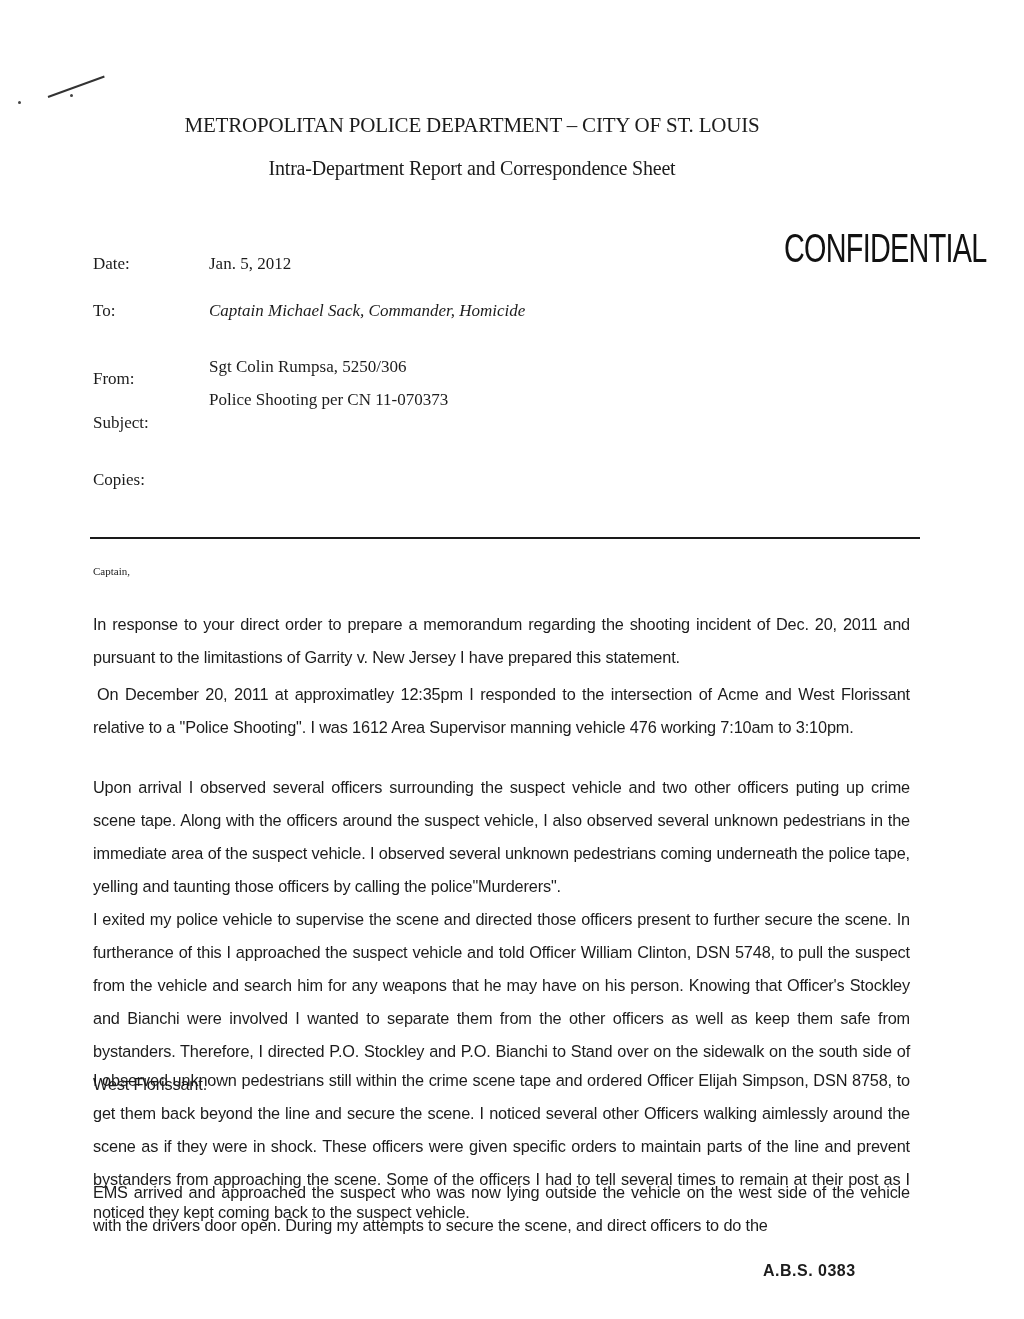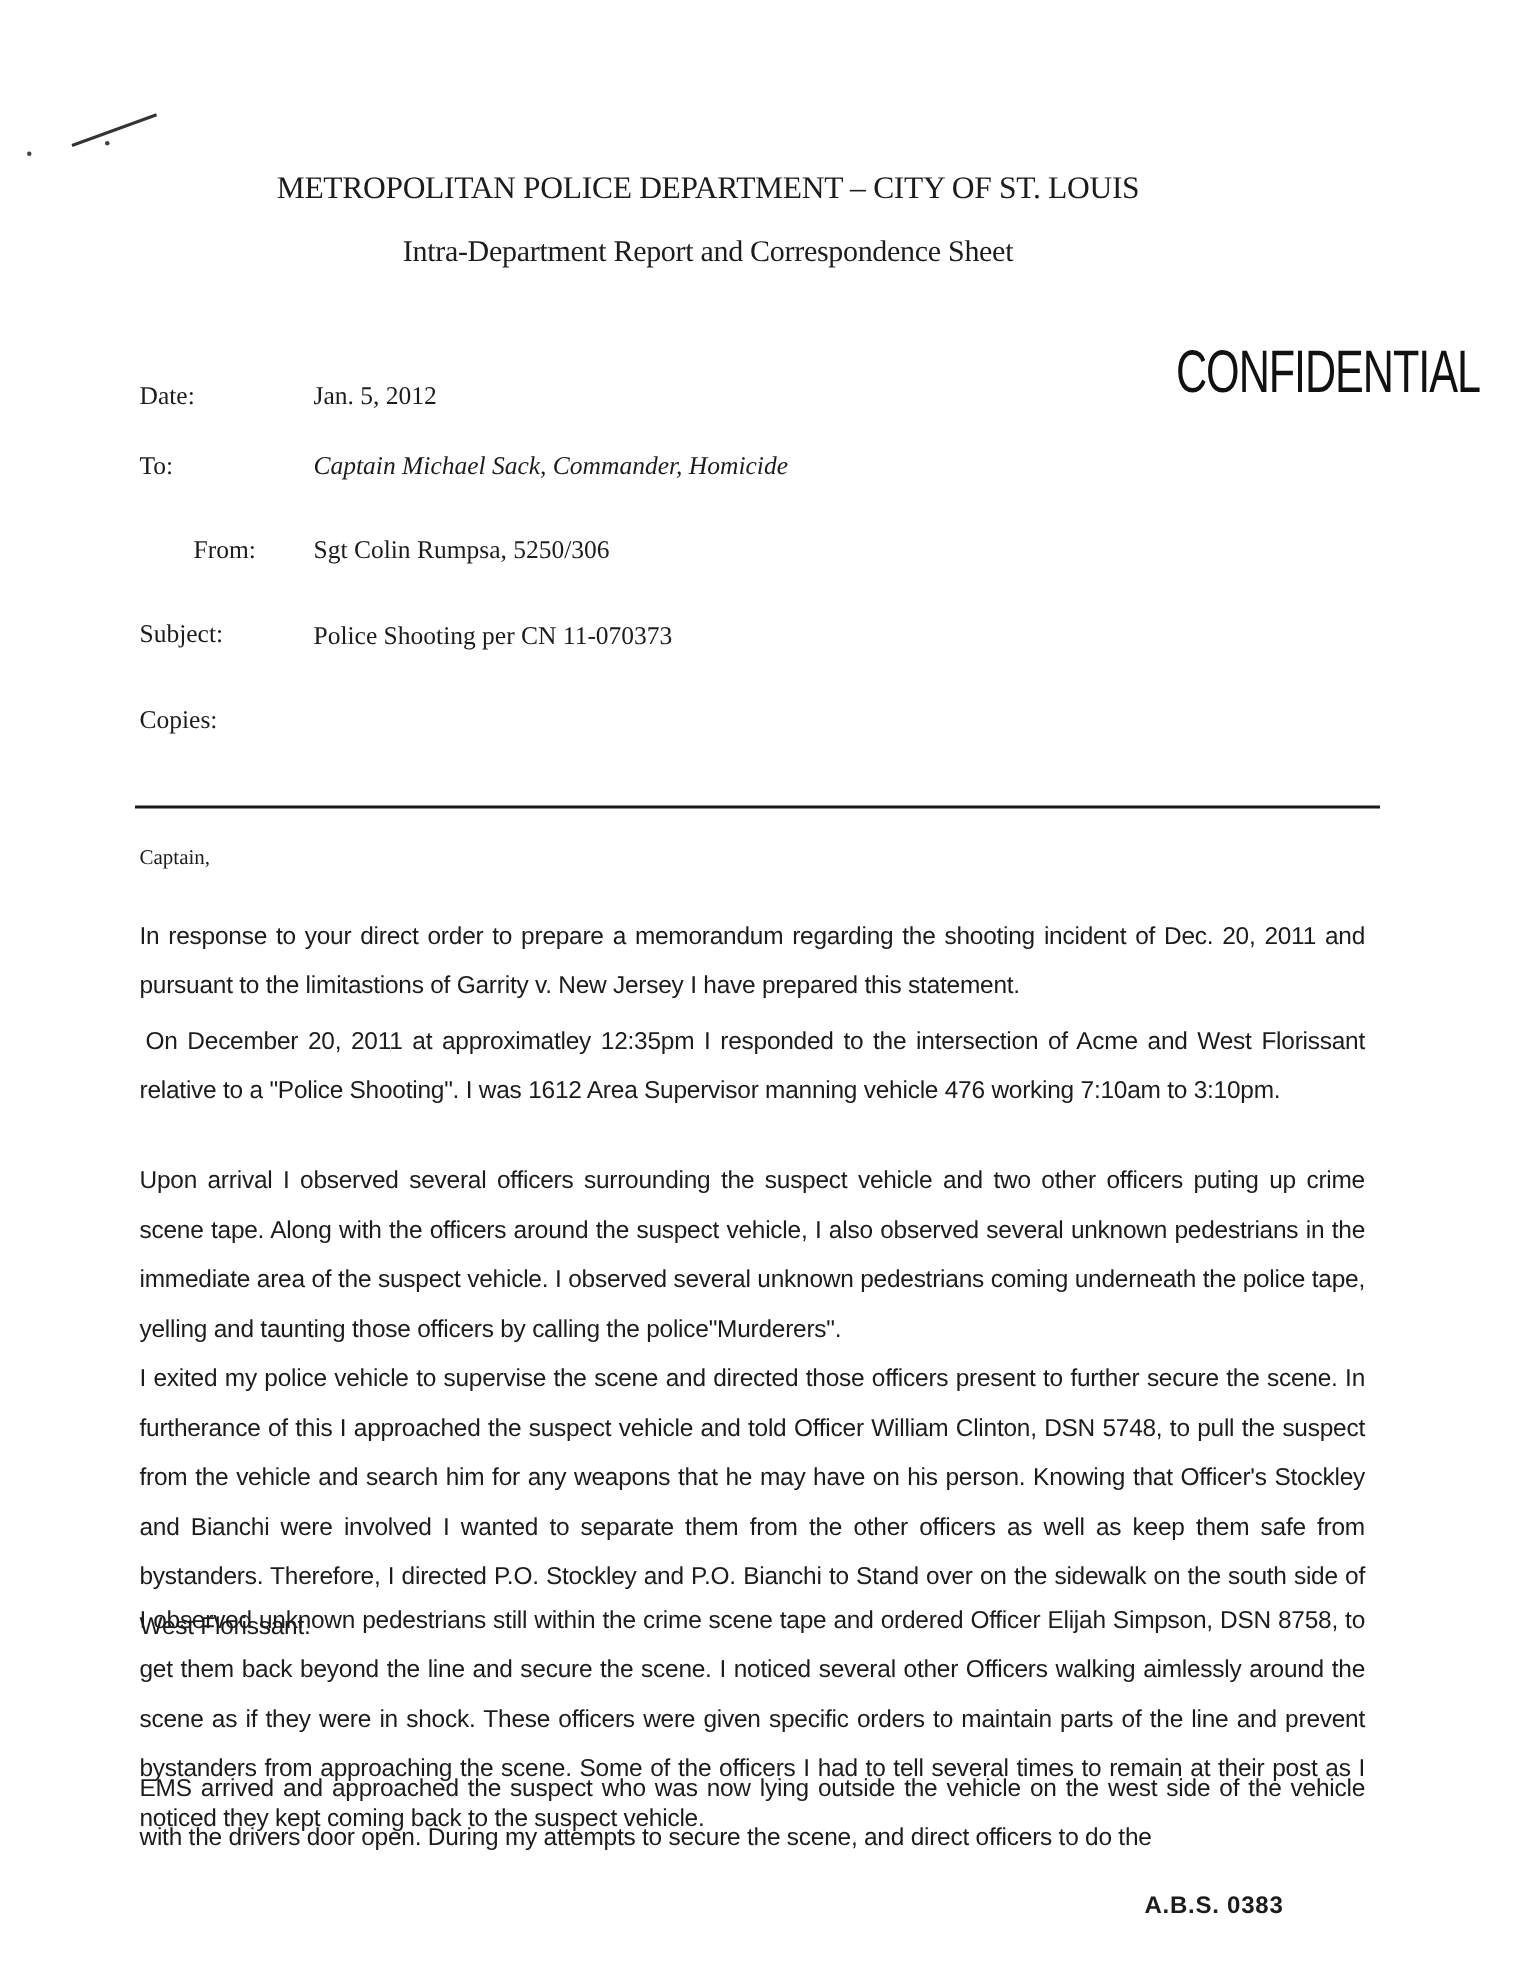--- a/index.html
+++ b/index.html
@@ -26,21 +26,21 @@
   .field-label {
     position: absolute; left: 93px; font-family: "Liberation Serif", serif; font-size: 17px;
   }
   .field-value {
     position: absolute; left: 209px; font-family: "Liberation Serif", serif; font-size: 17px;
   }
   .rule {
     position: absolute; left: 90px; top: 537px; width: 830px; height: 2px; background: #1a1a1a;
   }
   .salutation {
-    position: absolute; left: 93px; top: 565px; font-family: "Liberation Serif", serif; font-size: 14px; text-align: center;
+    position: absolute; left: 93px; top: 565px; font-family: "Liberation Serif", serif; font-size: 11px; text-align: center;
   }
   .para {
     position: absolute; left: 93px; width: 817px;
     font-family: Liberation Sans, sans-serif; font-size: 16.3px; line-height: 33px;
     text-align: justify; letter-spacing: -0.15px;
   }
   .form-id {
     position: absolute; left: 93px; top: 1282px; font-family: "Liberation Sans", sans-serif; font-size: 10px; color: #333; margin-top: 44px;
   }
   .bates {
@@ -58,25 +58,25 @@
 <div class="title h2">Intra-Department Report and Correspondence Sheet</div>
 
 <div class="confidential">CONFIDENTIAL</div>
 
 <div class="field-label" style="top:254px;">Date:</div>
 <div class="field-value" style="top:254px;">Jan. 5, 2012</div>
 
 <div class="field-label" style="top:301px;">To:</div>
 <div class="field-value" style="top:301px;font-style:italic;">Captain Michael Sack, Commander, Homicide</div>
 
-<div class="field-label" style="top:357px;margin-left:36px;">From:</div>
+<div class="field-label" style="top:369px;">From:</div>
 <div class="field-value" style="top:357px;">Sgt Colin Rumpsa, 5250/306</div>
 
 <div class="field-label" style="top:413px;">Subject:</div>
-<div class="field-value" style="top:414px;">Police Shooting per CN 11-070373</div>
+<div class="field-value" style="top:390px;">Police Shooting per CN 11-070373</div>
 
 <div class="field-label" style="top:470px;">Copies:</div>
 <div class="field-value" style="top:470px;"></div>
 
 <div class="rule"></div>
 
 <div class="salutation">Captain,</div>
 
 <div class="para" style="top:608px;">In response to your direct order to prepare a memorandum regarding the shooting incident of Dec. 20, 2011 and pursuant to the limitastions of Garrity v. New Jersey I have prepared this statement.</div>
 <div class="para" style="top:678px; text-indent:4px;">On December 20, 2011 at approximatley 12:35pm I responded to the intersection of Acme and West Florissant relative to a "Police Shooting". I was 1612 Area Supervisor manning vehicle 476 working 7:10am to 3:10pm.</div>

